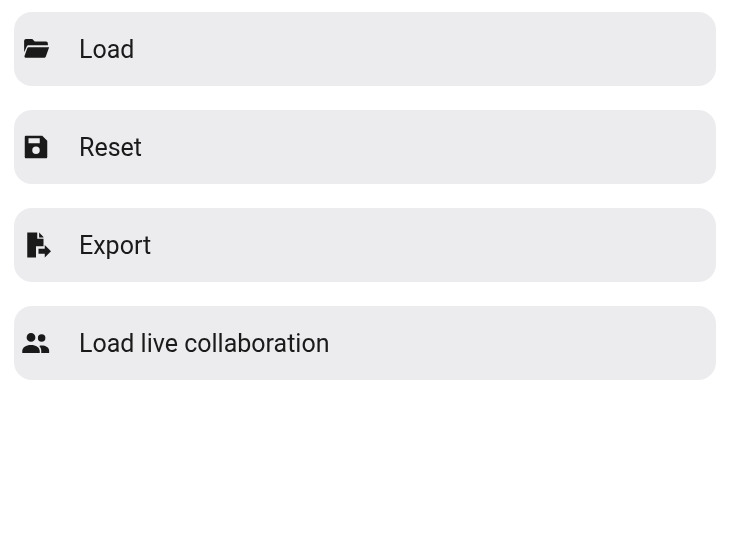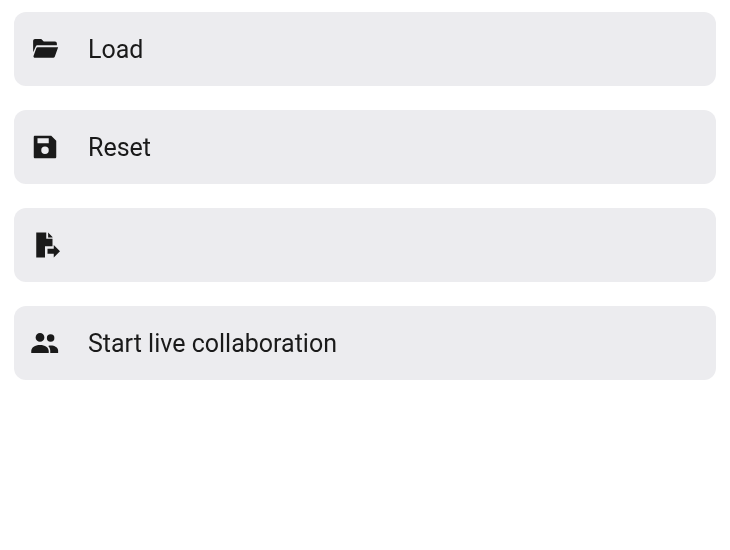--- a/index.html
+++ b/index.html
@@ -14,22 +14,22 @@
       height: 550px;
       padding: 12px 14px;
     }
     .menu-list {
       display: flex;
       flex-direction: column;
       gap: 24px;
     }
     .menu-item {
       background: #ececef;
-      border-radius: 12px;
-      padding: 22px 16px;
+      border-radius: 18px;
+      padding: 22px 7px;
       display: flex;
       align-items: flex-end;
       gap: 28px;
       cursor: pointer;
     }
     .menu-item .icon {
       width: 30px;
       height: 30px;
       display: flex;
       align-items: center;
@@ -70,25 +70,26 @@
     </span>
     <span class="label">Reset</span>
   </div>
 
   <div class="menu-item">
     <span class="icon">
       <svg viewBox="0 0 24 24">
           <path d="M5 2 L13 2 L13 7 L18 7 L18 13 L12 13 L12 22 L5 22 Z M14.5 2 L18 5.5 L18 6 L14.5 6 Z M14 15 L19 15 L19 12 L24 17 L19 22 L19 19 L14 19 Z"></path>
         </svg>
     </span>
+    <span class="label">Export</span>
   </div>
 
 
   <div class="menu-item">
     <span class="icon">
       <svg viewBox="0 0 24 24">
           <path d="M8 11 A3.5 3.5 0 1 0 8 4 A3.5 3.5 0 1 0 8 11 Z M16.5 11 A3 3 0 1 0 16.5 5 A3 3 0 1 0 16.5 11 Z M1 20 L1 18.5 C1 15.5 4 13.5 8 13.5 C12 13.5 15 15.5 15 18.5 L15 20 Z M16.2 20 L16.2 18.2 C16.2 16.7 15.6 15.4 14.6 14.3 C15.2 14.1 15.85 14 16.5 14 C19.8 14 22.5 15.6 22.5 18 L22.5 20 Z"></path>
         </svg>
     </span>
-    <span class="label">Start live collaboration</span>
+    <span class="label">Load live collaboration</span>
   </div>
 
 </div>
 
 </body></html>

